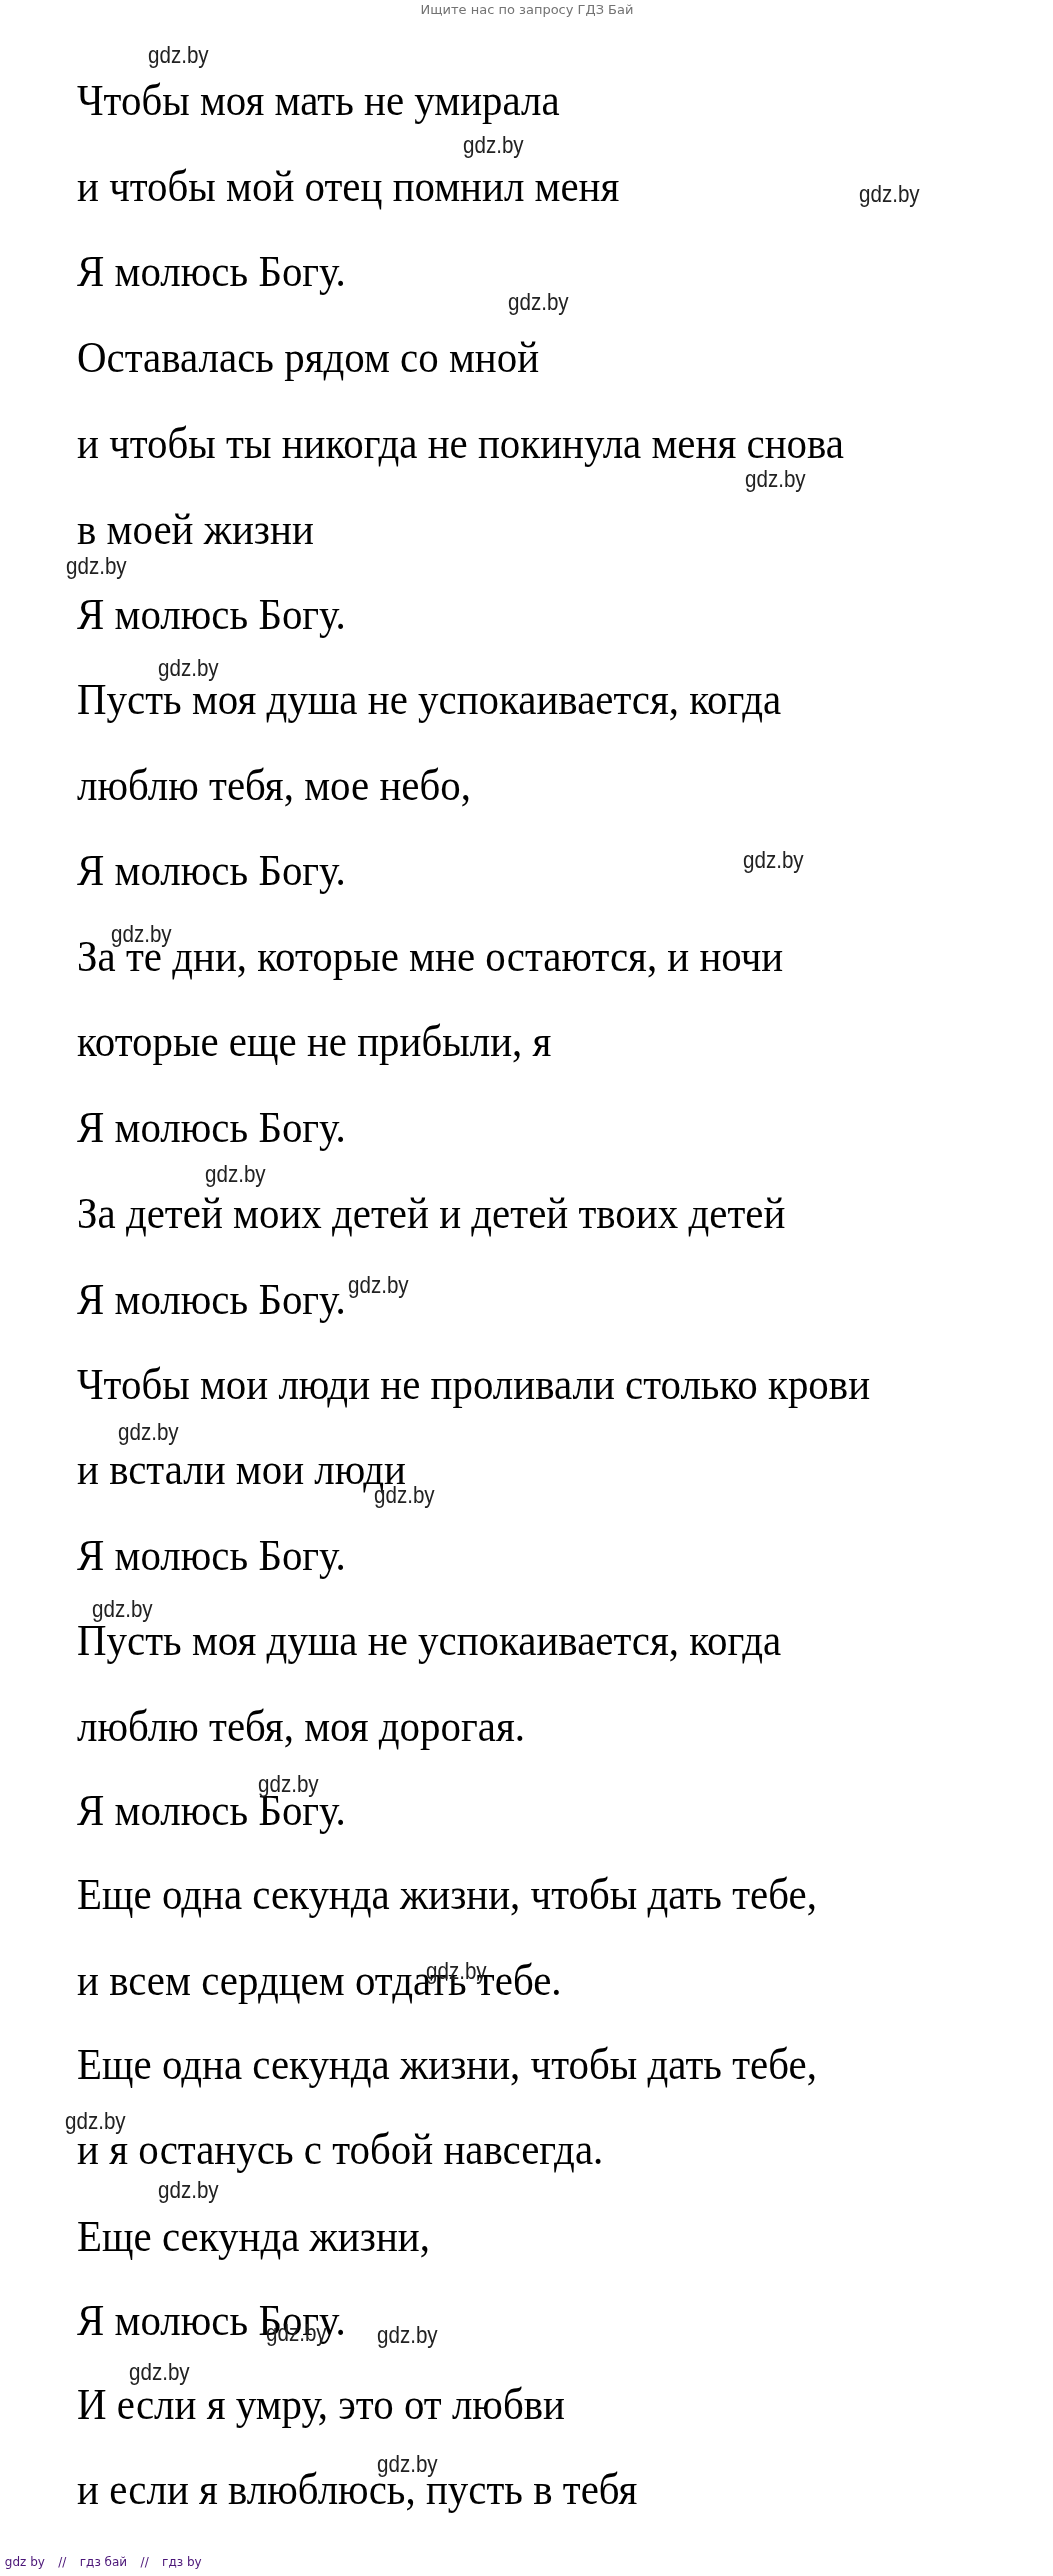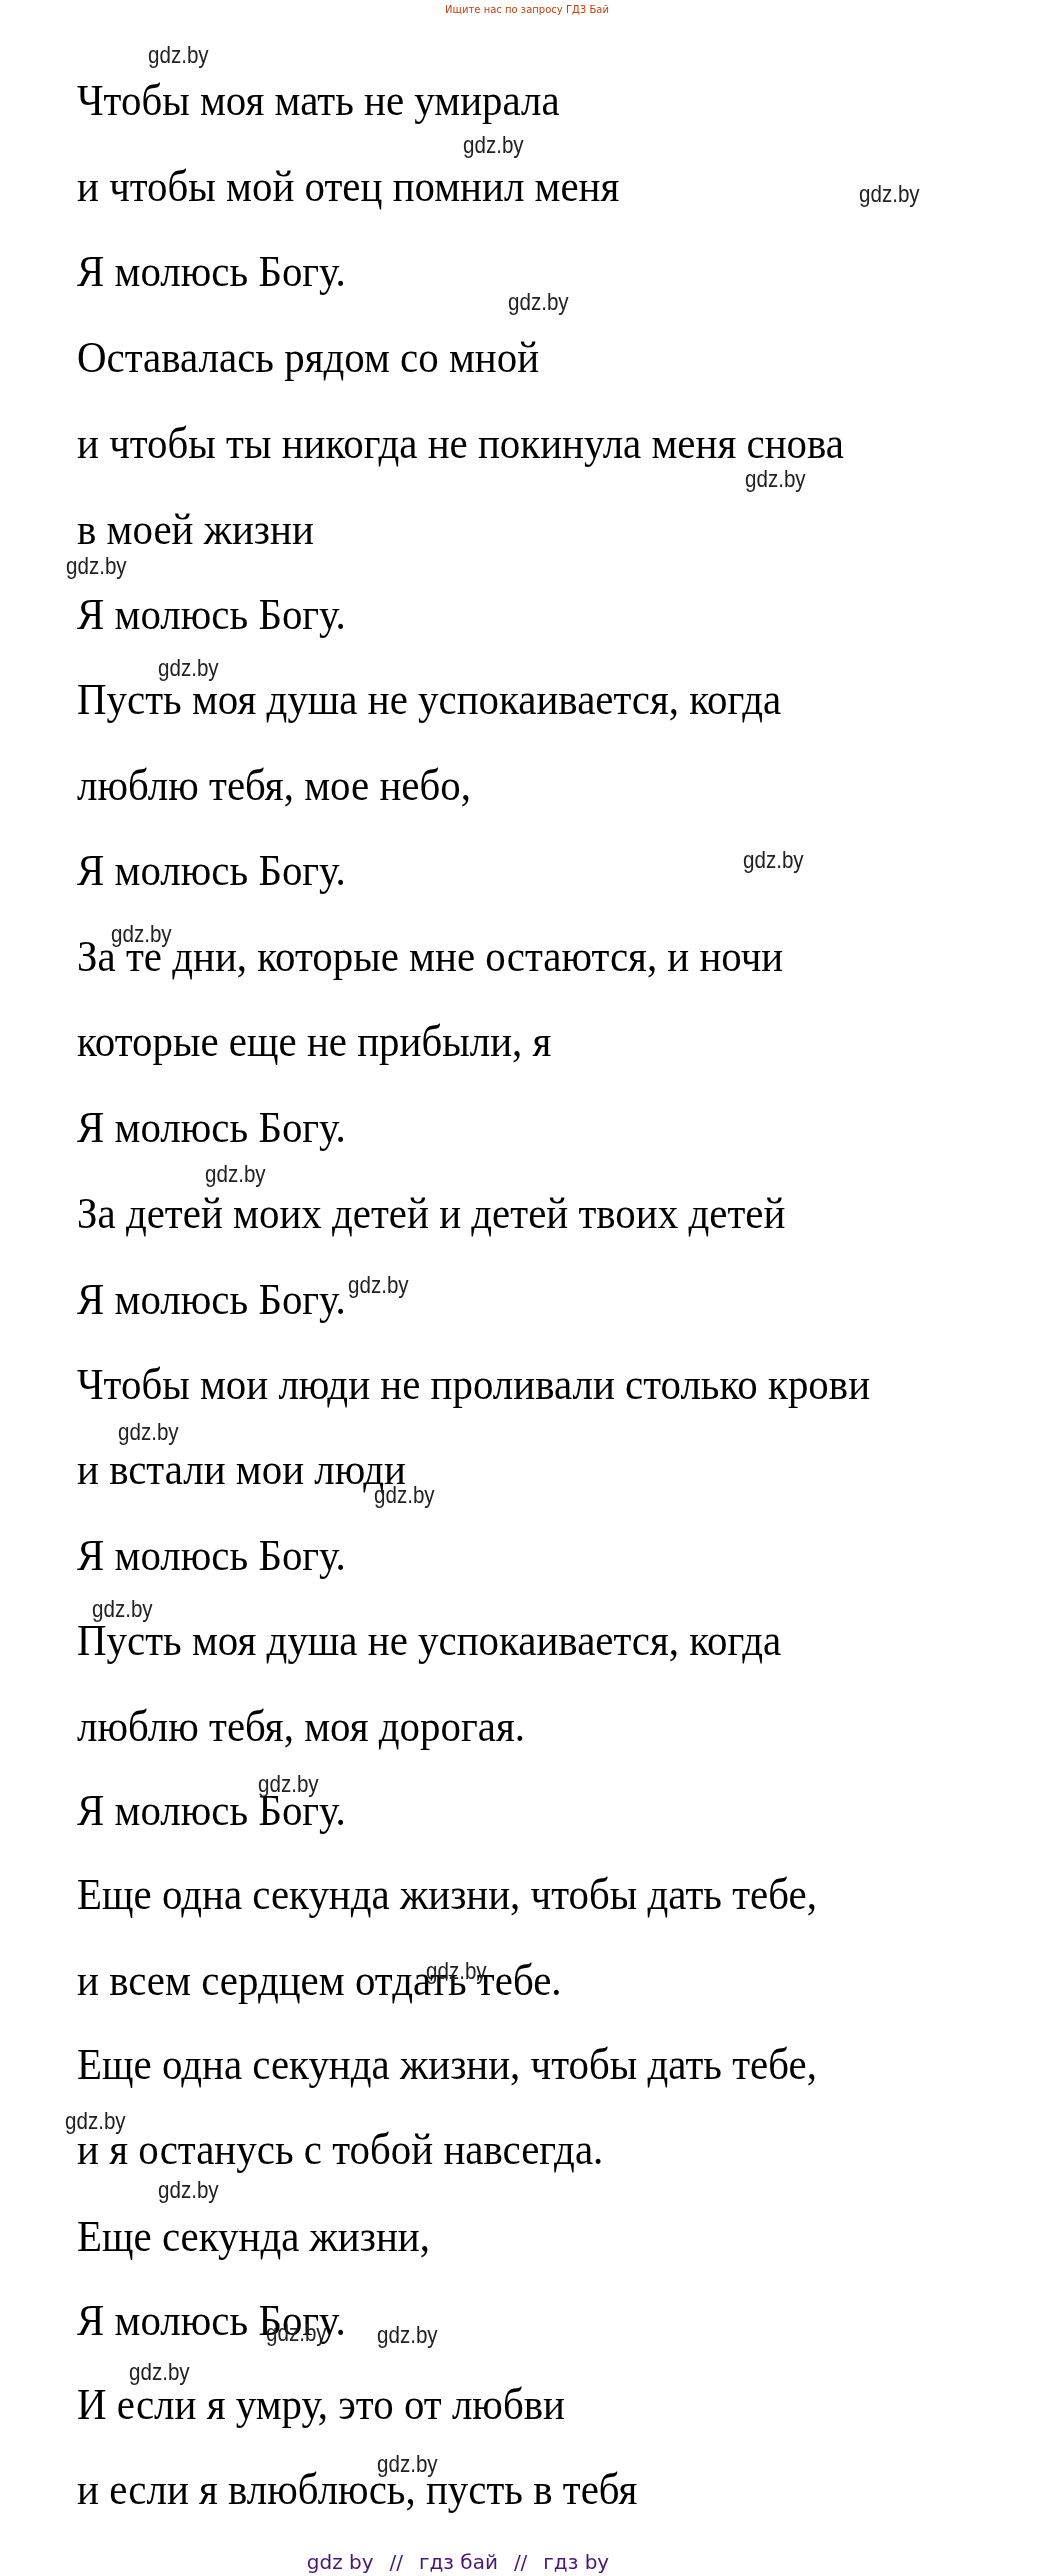--- a/index.html
+++ b/index.html
@@ -1,35 +1,35 @@
 <!DOCTYPE html>
 <html style="font-size:13px"><head>
 <meta charset="utf-8">
 <style>
   html, body { margin: 0; padding: 0; background: #ffffff; }
   body { width: 1054px; height: 2576px; position: relative; overflow: hidden; }
   .top-banner {
     position: absolute; left: 0; top: 0; width: 1054px; height: 21px;
-    text-align: center; font-family: "DejaVu Sans", sans-serif; font-size: 10px;
-    line-height: 19.4px; color: #c2410c;
+    text-align: center; font-family: "DejaVu Sans", sans-serif; font-size: 13px;
+    line-height: 19.4px; color: #737373;
   }
   .line {
     position: absolute; left: 77px; white-space: nowrap;
     font-family: "Liberation Serif", serif; font-size: 44px; color: #000;
     transform: scaleX(0.93); transform-origin: left center;
     line-height: 48px;
   }
   .wm {
     position: absolute; white-space: nowrap;
     font-family: "Liberation Sans", sans-serif; font-size: 23.4px; color: #222;
     transform: scaleX(0.88); transform-origin: left center; line-height: 26px;
   }
   .footer {
-    position: absolute; left: 0; top: 2553px; width: 916px; text-align: center;
-    font-family: "DejaVu Sans", sans-serif; font-size: 20px; color: #4b1678; line-height: 19.4px;
+    position: absolute; left: 0; top: 2553px; width: 916px; 
+    font-family: "DejaVu Sans", sans-serif; font-size: 12px; color: #4b1678; line-height: 19.4px;
   }
   .footer span { margin: 0 4.8px; }
 </style>
 </head>
 <body>
 
 <div class="top-banner">Ищите нас по запросу ГДЗ Бай</div>
 
 <div>
   <div class="line" style="top:77px">Чтобы моя мать не умирала</div>

